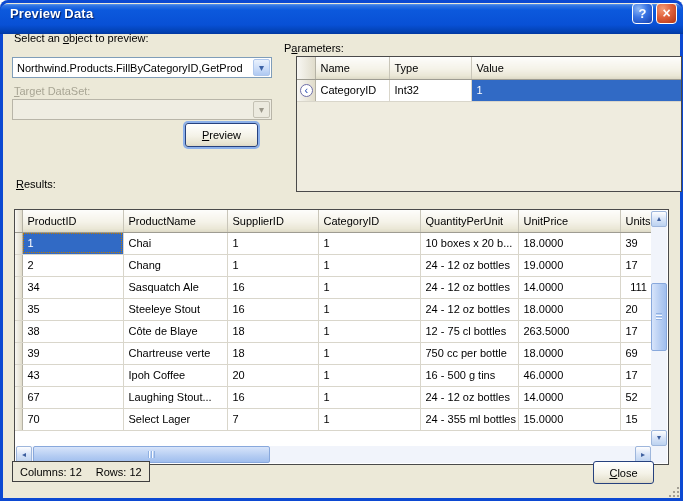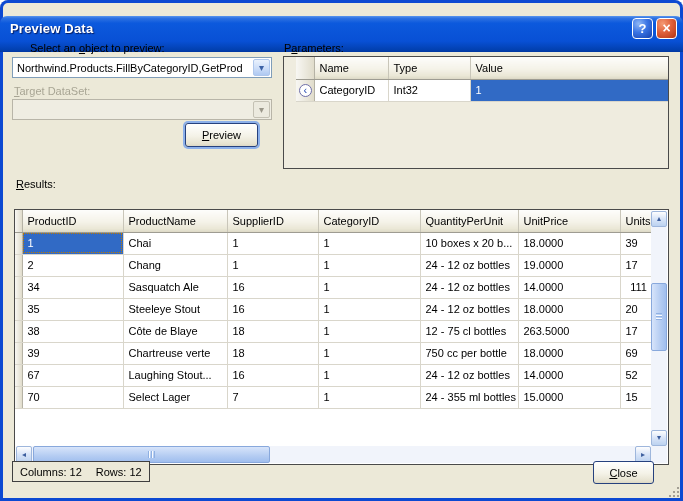--- a/index.html
+++ b/index.html
@@ -5,21 +5,21 @@
   html,body{margin:0;padding:0;background:#fff;}
   *{box-sizing:border-box;}
   .window{
     position:relative;width:683px;height:501px;background:#ECE9D8;
     border-radius:8px 8px 0 0;overflow:hidden;
     box-shadow:inset 0 0 0 3px #0C49D2, inset 0 -1px 0 #052C8C;
     font-family:"Liberation Sans","DejaVu Sans",sans-serif;font-size:11px;color:#000;
   }
   
   .titlebar{
-    position:absolute;left:0;top:16px;right:0;height:36px;
+    position:absolute;left:0;top:4px;right:0;height:30px;
     background:linear-gradient(180deg,#5A96EE 0%,#2E72E2 6%,#0C59DD 20%,#0850D5 70%,#0240B0 94%,#0237A0 100%);
     border-radius:7px 7px 0 0;display:flex;align-items:center;padding:0 6px 12px 10px;
   }
   .title{color:#fff;font-weight:bold;font-size:13px;text-shadow:1px 1px 1px rgba(0,10,60,.75);letter-spacing:.2px;}
   .tb-buttons{margin-left:auto;display:flex;gap:3px;}
   .tb-btn{width:21px;height:21px;border:1px solid #fff;border-radius:4px;color:#fff;font-weight:bold;
     display:flex;align-items:center;justify-content:center;font-size:13px;line-height:1;cursor:default;}
   .tb-help{background:radial-gradient(circle at 30% 25%,#8FB8F6,#3A74E4 45%,#1440AE);}
   .tb-close{background:radial-gradient(circle at 30% 25%,#F49A74,#E0613B 45%,#B23312);font-size:14px;}
   
@@ -88,42 +88,42 @@
     <span class="tb-buttons">
       <span class="tb-btn tb-help">
           <span>?</span>
         </span>
       <span class="tb-btn tb-close">
           <span>×</span>
         </span>
     </span>
   </div>
 
-  <div class="lbl" style="left:14px;top:42px;margin-left:16px;"><span>Select an </span><span class="key">o</span><span>bject to preview:</span></div>
+  <div class="lbl" style="left:14px;top:32px;"><span>Select an </span><span class="key">o</span><span>bject to preview:</span></div>
   <div class="combo" style="left:12px;top:57px;width:260px;">
     <span class="combo-text">Northwind.Products.FillByCategoryID,GetProd</span>
     <span class="combo-btn">
         <span>▾</span>
       </span>
   </div>
 
   <div class="lbl disabled-lbl" style="left:14px;top:85px;"><span class="key">T</span><span>arget DataSet:</span></div>
   <div class="combo disabled" style="left:12px;top:99px;width:260px;">
     <span class="combo-text"></span>
     <span class="combo-btn">
         <span>▾</span>
       </span>
   </div>
 
   <div class="xp-btn default-glow" style="left:185px;top:123px;width:73px;height:24px;">
       <span><span class="key">P</span><span>review</span></span>
     </div>
 
   <div class="lbl" style="left:284px;top:42px;"><span>P</span><span class="key">a</span><span>rameters:</span></div>
-  <div class="grid" style="left:283px;top:56px;width:386px;height:113px;padding-left:12px;">
+  <div class="grid" style="left:296px;top:56px;width:386px;height:136px;">
     <table style="width:384px;">
       <colgroup>
           <col style="width:18px;">
           <col style="width:74px;">
           <col style="width:82px;">
           <col style="width:210px;">
         </colgroup>
       <tbody>
           <tr>
         <th class="rowhdr"></th>
@@ -222,20 +222,30 @@
             <td>39</td>
             <td>Chartreuse verte</td>
             <td>18</td>
             <td>1</td>
             <td>750 cc per bottle</td>
             <td>18.0000</td>
             <td style="border-right: none;">69</td>
           </tr>
           <tr>
             <td class="rowhdr"></td>
+            <td>43</td>
+            <td>Ipoh Coffee</td>
+            <td>20</td>
+            <td>1</td>
+            <td>16 - 500 g tins</td>
+            <td>46.0000</td>
+            <td style="border-right: none;">17</td>
+          </tr>
+          <tr>
+            <td class="rowhdr"></td>
             <td>67</td>
             <td>Laughing Stout...</td>
             <td>16</td>
             <td>1</td>
             <td>24 - 12 oz bottles</td>
             <td>14.0000</td>
             <td style="border-right: none;">52</td>
           </tr>
           <tr>
             <td class="rowhdr"></td>

